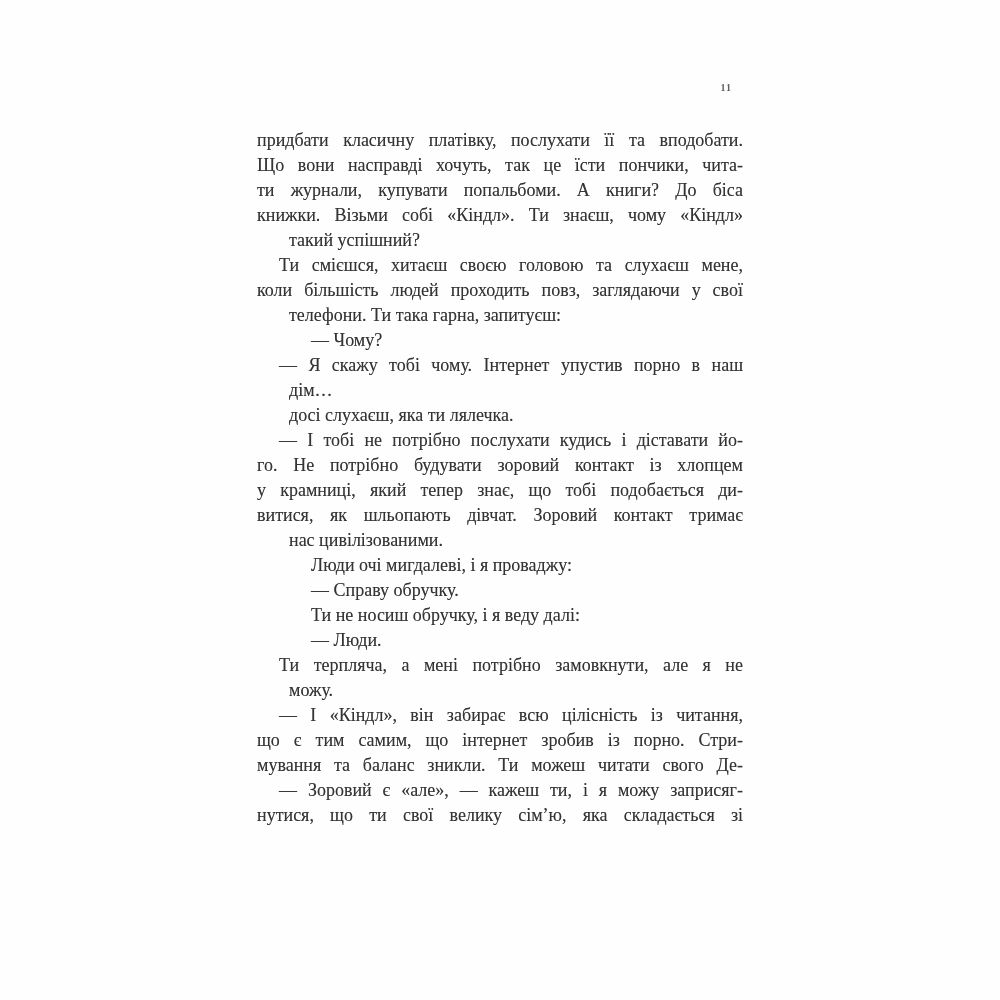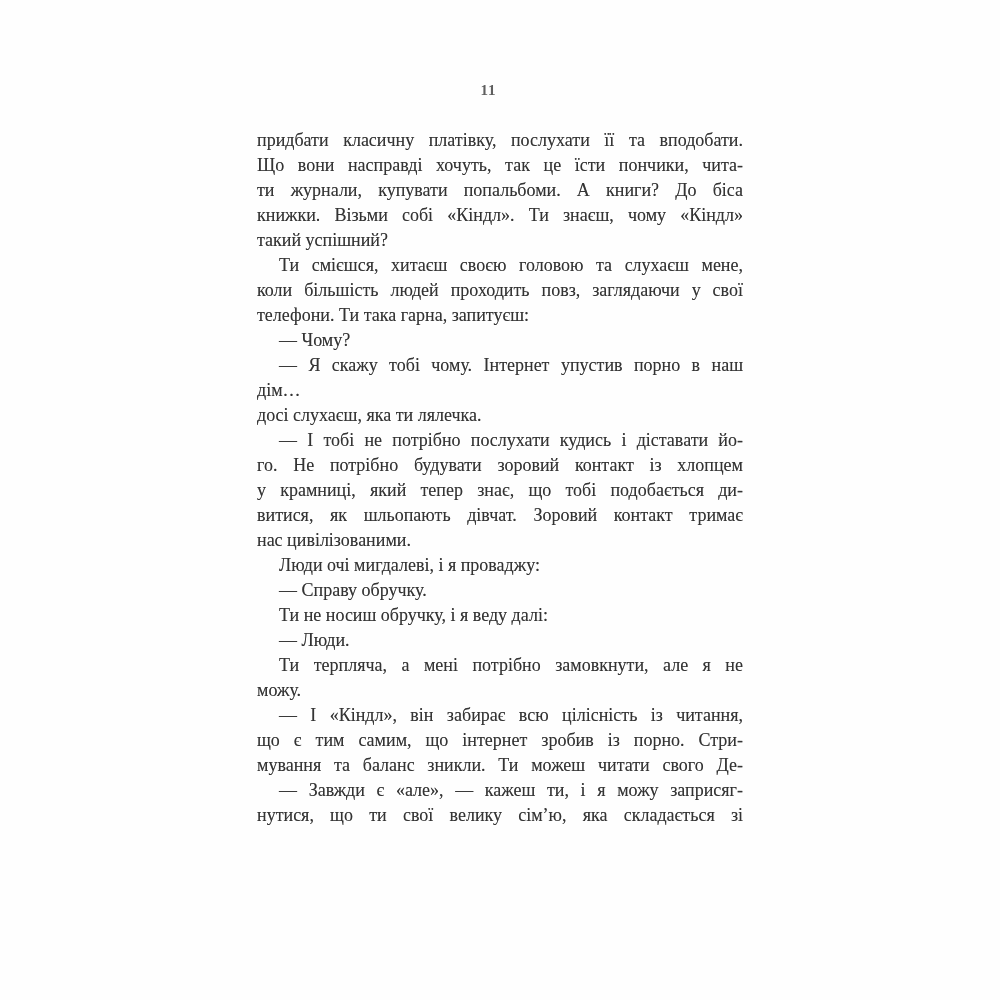--- a/index.html
+++ b/index.html
@@ -15,22 +15,22 @@
     width: 1000px;
     height: 1000px;
     background: #fefefe;
     font-family: "Liberation Serif", "DejaVu Serif", serif;
   }
   .page-number {
     position: absolute;
     left: 245px;
     top: 82px;
     width: 487px;
-    text-align: center;
-    font-size: 15px;
+    text-align: right;
+    font-size: 10px;
     font-weight: bold;
     color: #5f5f5f;
     letter-spacing: 1px;
   }
   .text-block {
     position: absolute;
     left: 257px;
     top: 128px;
     width: 486px;
     font-size: 18px;
@@ -44,20 +44,21 @@
   }
   .line {
     height: 25px;
     overflow: hidden;
     text-align: justify;
     text-align-last: justify;
     white-space: normal;
   }
   .line.end {
     text-align-last: left;
+    margin-left: 32px;
   }
   .line.indent {
     text-indent: 22px;
   }
 </style>
 </head>
 <body>
 
 <div class="scan-page">
   <div class="page-number">11</div>
@@ -106,17 +107,17 @@
       <div class="paragraph">
         <div class="line indent">Ти терпляча, а мені потрібно замовкнути, але я не</div>
         <div class="line end">можу.</div>
       </div>
       <div class="paragraph">
         <div class="line indent">— І «Кіндл», він забирає всю цілісність із читання,</div>
         <div class="line">що є тим самим, що інтернет зробив із порно. Стри-</div>
         <div class="line">мування та баланс зникли. Ти можеш читати свого Де-</div>
       </div>
       <div class="paragraph">
-        <div class="line indent">— Завжди є «але», — кажеш ти, і я можу заприсяг-</div>
+        <div class="line indent">— Зоровий є «але», — кажеш ти, і я можу заприсяг-</div>
         <div class="line">нутися, що ти свої велику сім’ю, яка складається зі</div>
       </div>
     </div>
 </div>
 
 </body></html>

